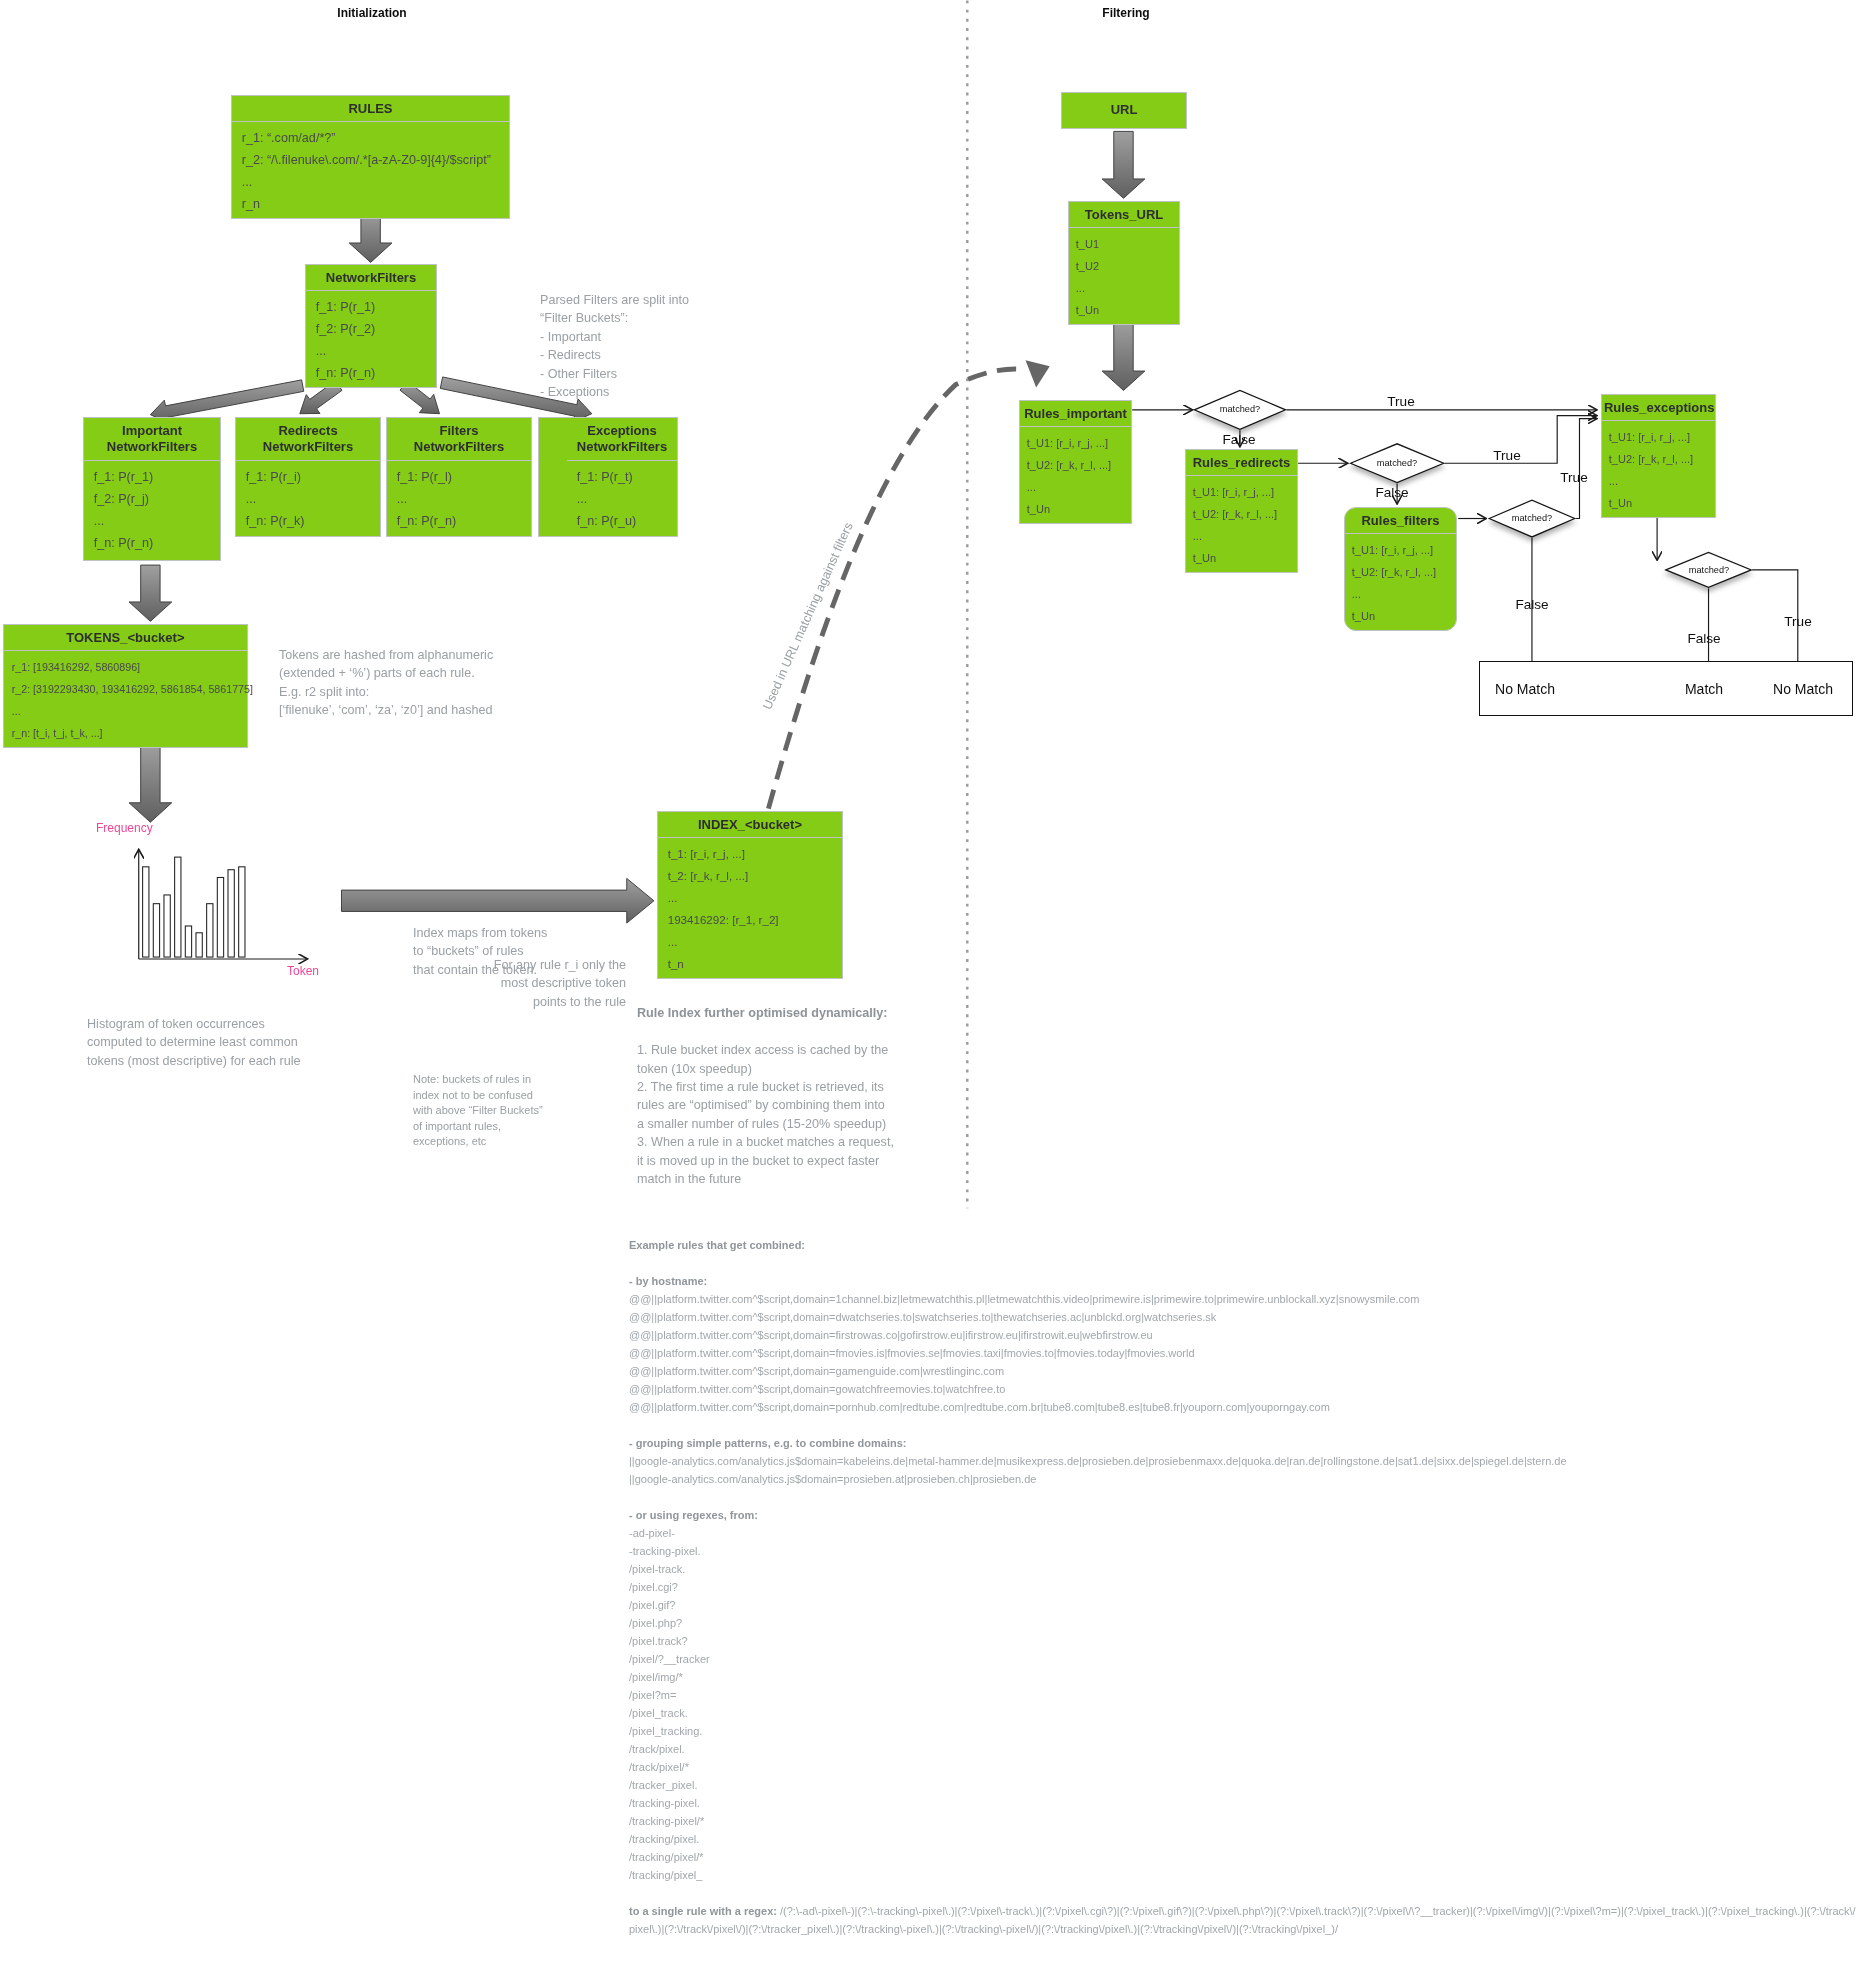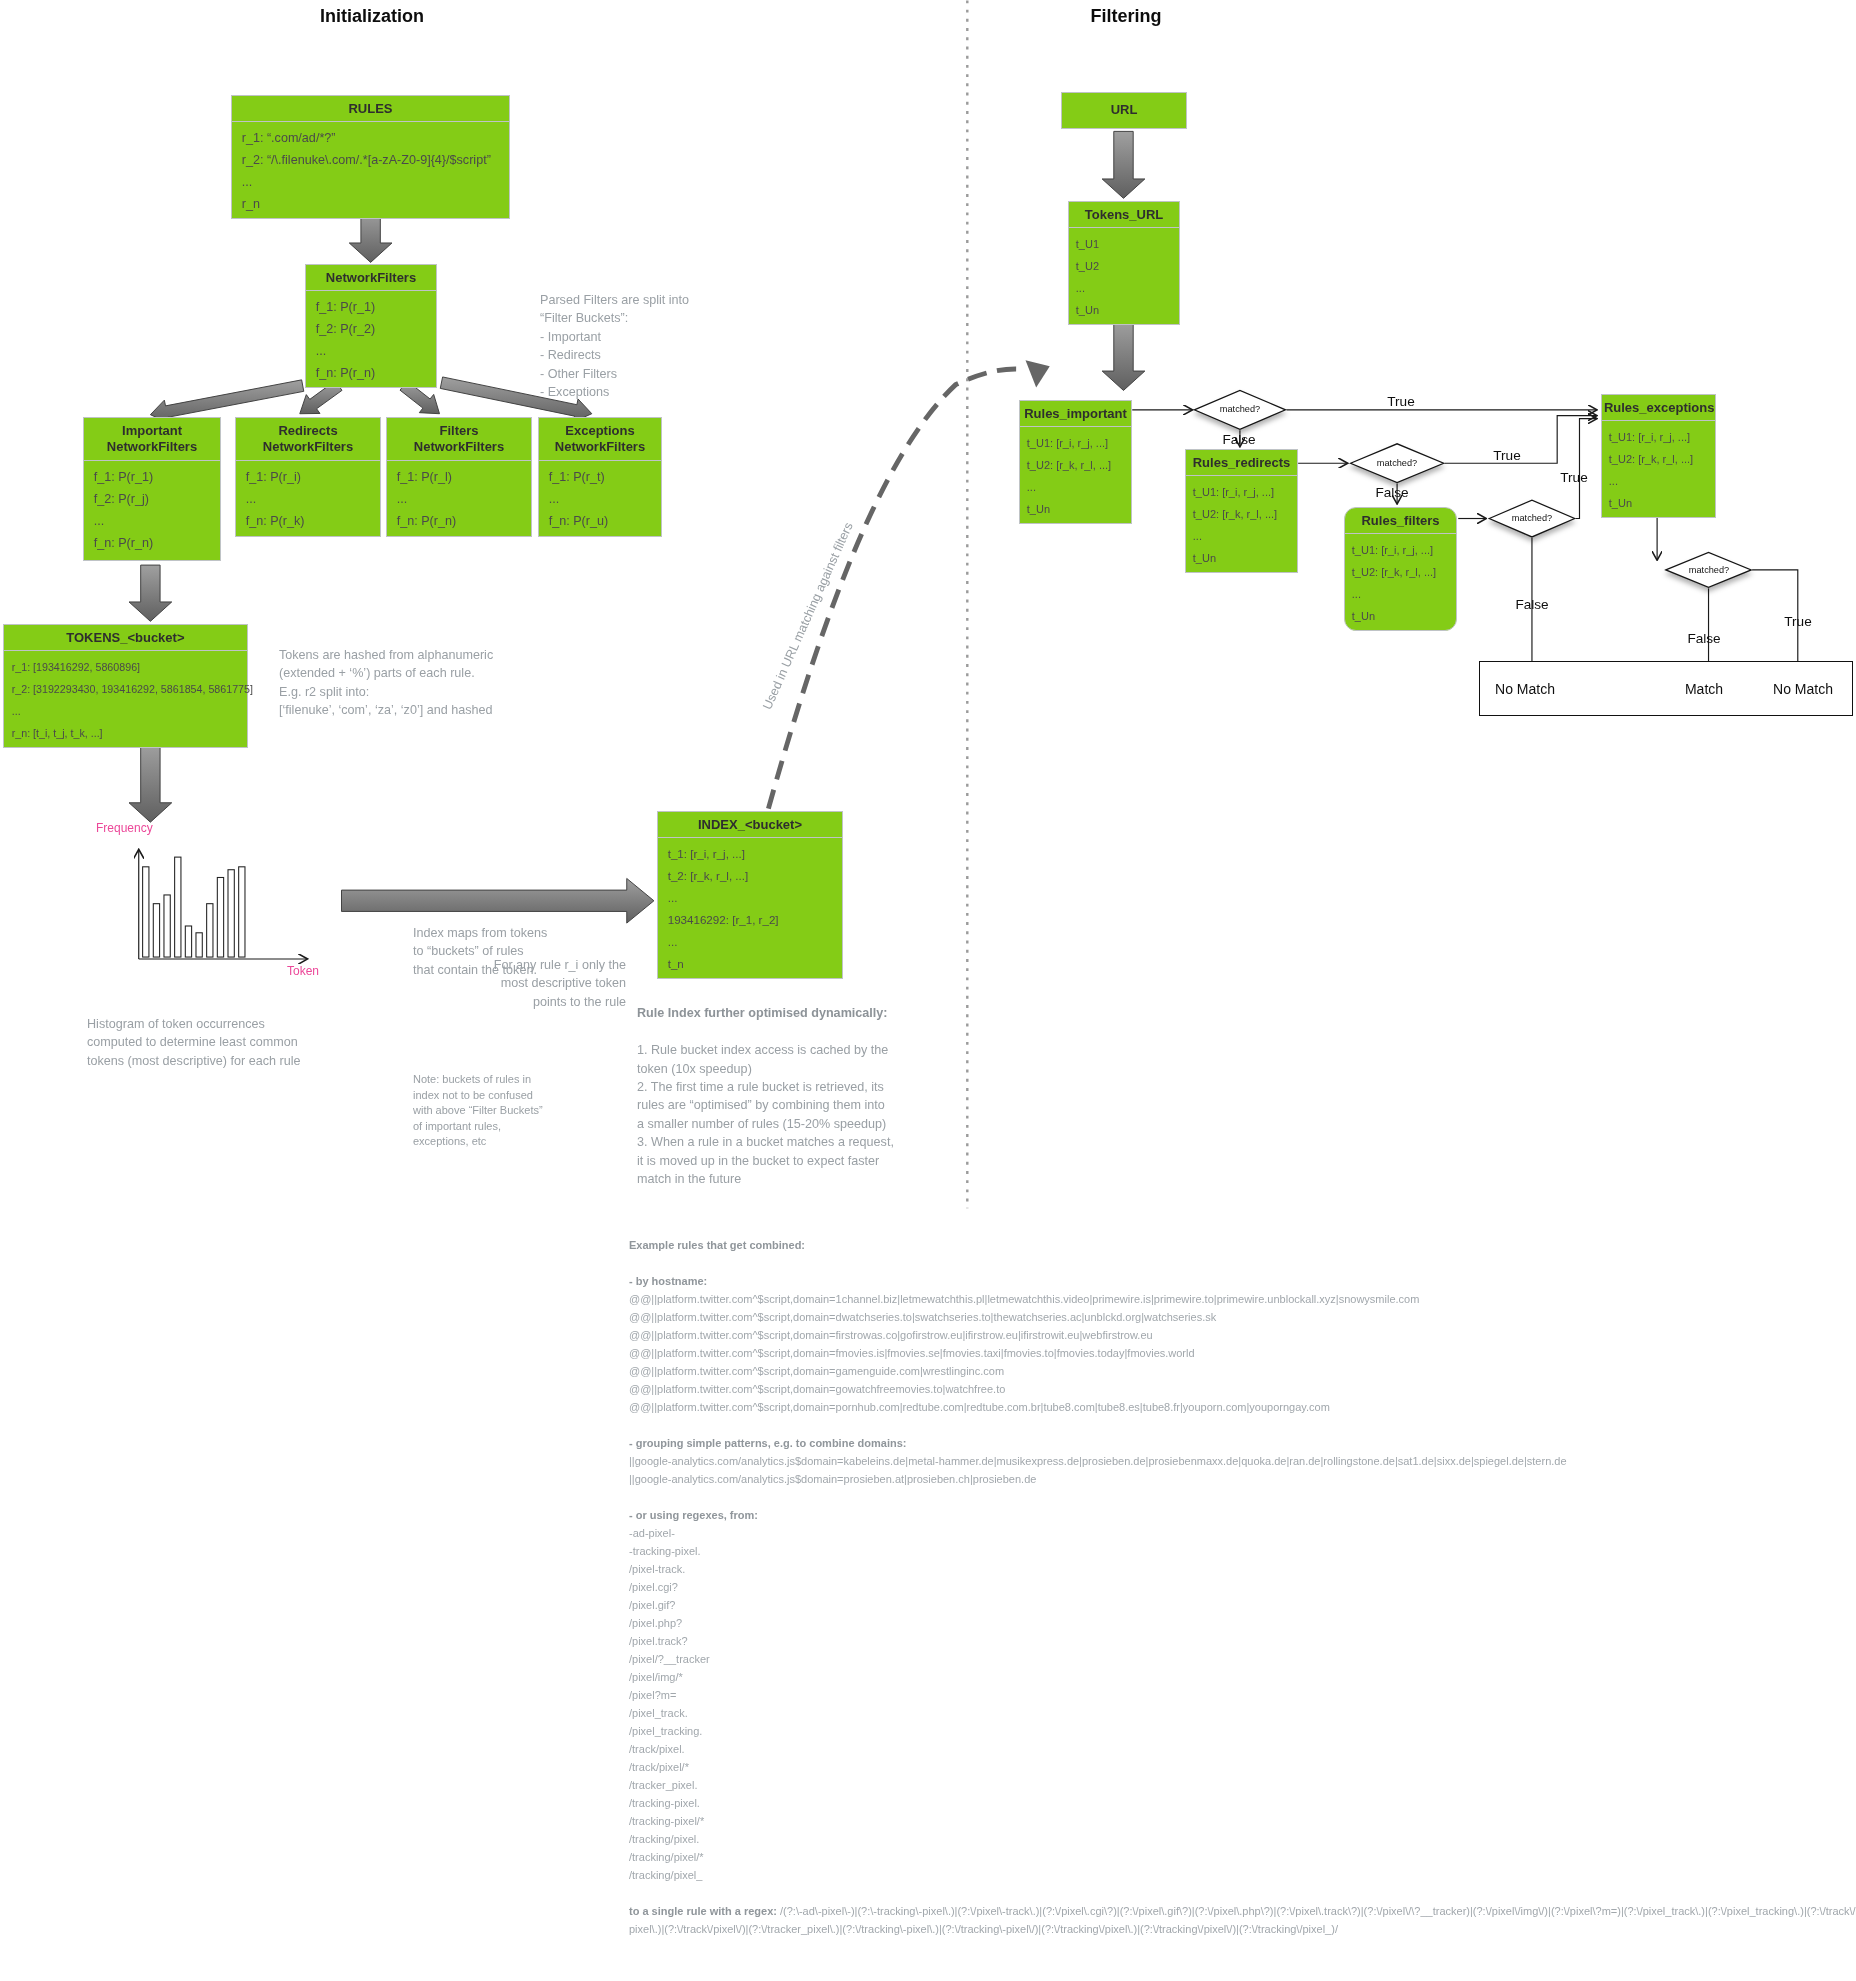--- a/index.html
+++ b/index.html
@@ -1,20 +1,20 @@
 <!DOCTYPE html>
 <html><head>
 <meta charset="utf-8">
 <style>
   html,body { margin:0; padding:0; background:#fff; }
   #canvas {
     position:relative; width:1856px; height:1982px; background:#fff;
     font-family:"Liberation Sans", "DejaVu Sans", sans-serif; overflow:hidden;
   }
-  .colhead { position:absolute; transform:translateX(-50%); font-weight:bold; font-size:18px; color:#0d0d0d; }
+  .colhead { position:absolute; transform:translateX(-50%); font-weight:bold; font-size:12px; color:#0d0d0d; }
   .dbox { position:absolute; border:1.9px solid #bfc3c6; background:#84cc16; box-sizing:border-box; }
   .dbox .t { font-weight:bold; color:#2e2e2e; text-align:center; border-bottom:1.9px solid #bfc3c6;
              font-size:13px; line-height:16.5px; padding:4.9px 1.9px 3.9px; white-space:pre-line; }
   .dbox .b { padding:4.9px 1.9px 2.9px 9.7px; font-size:12.6px; color:#4a4a4a; }
   .dbox .b .line { line-height:22px; white-space:nowrap; }
   .dbox.solo .t { border-bottom:none; }
   .dbox.cmp .b { font-size:11px; padding-left:6.8px; }
   .dbox.tok .b { font-size:10.7px; padding-left:7.8px; }
   .dbox.idx .b { font-size:11.6px; }
   .ann { position:absolute; color:#9aa0a5; font-size:12.6px; line-height:18.4px; white-space:pre-line; }
@@ -161,21 +161,21 @@
   </div>
   <div class="dbox" style="left:386px; top:417px; width:146px; min-height:120px;">
     <div class="t">Filters
 NetworkFilters</div>
     <div class="b">
         <div class="line">f_1: P(r_l)</div>
         <div class="line">...</div>
         <div class="line">f_n: P(r_n)</div>
       </div>
   </div>
-  <div class="dbox" style="left:538px; top:417px; width:124px; min-height:120px;">
+  <div class="dbox" style="left:538px; top:417px; width:140px; min-height:120px;padding-left:28px;">
     <div class="t">Exceptions
 NetworkFilters</div>
     <div class="b">
         <div class="line">f_1: P(r_t)</div>
         <div class="line">...</div>
         <div class="line">f_n: P(r_u)</div>
       </div>
   </div>
 
   <div class="dbox tok" style="left:2.9px; top:624px; width:245px; min-height:116px;">

